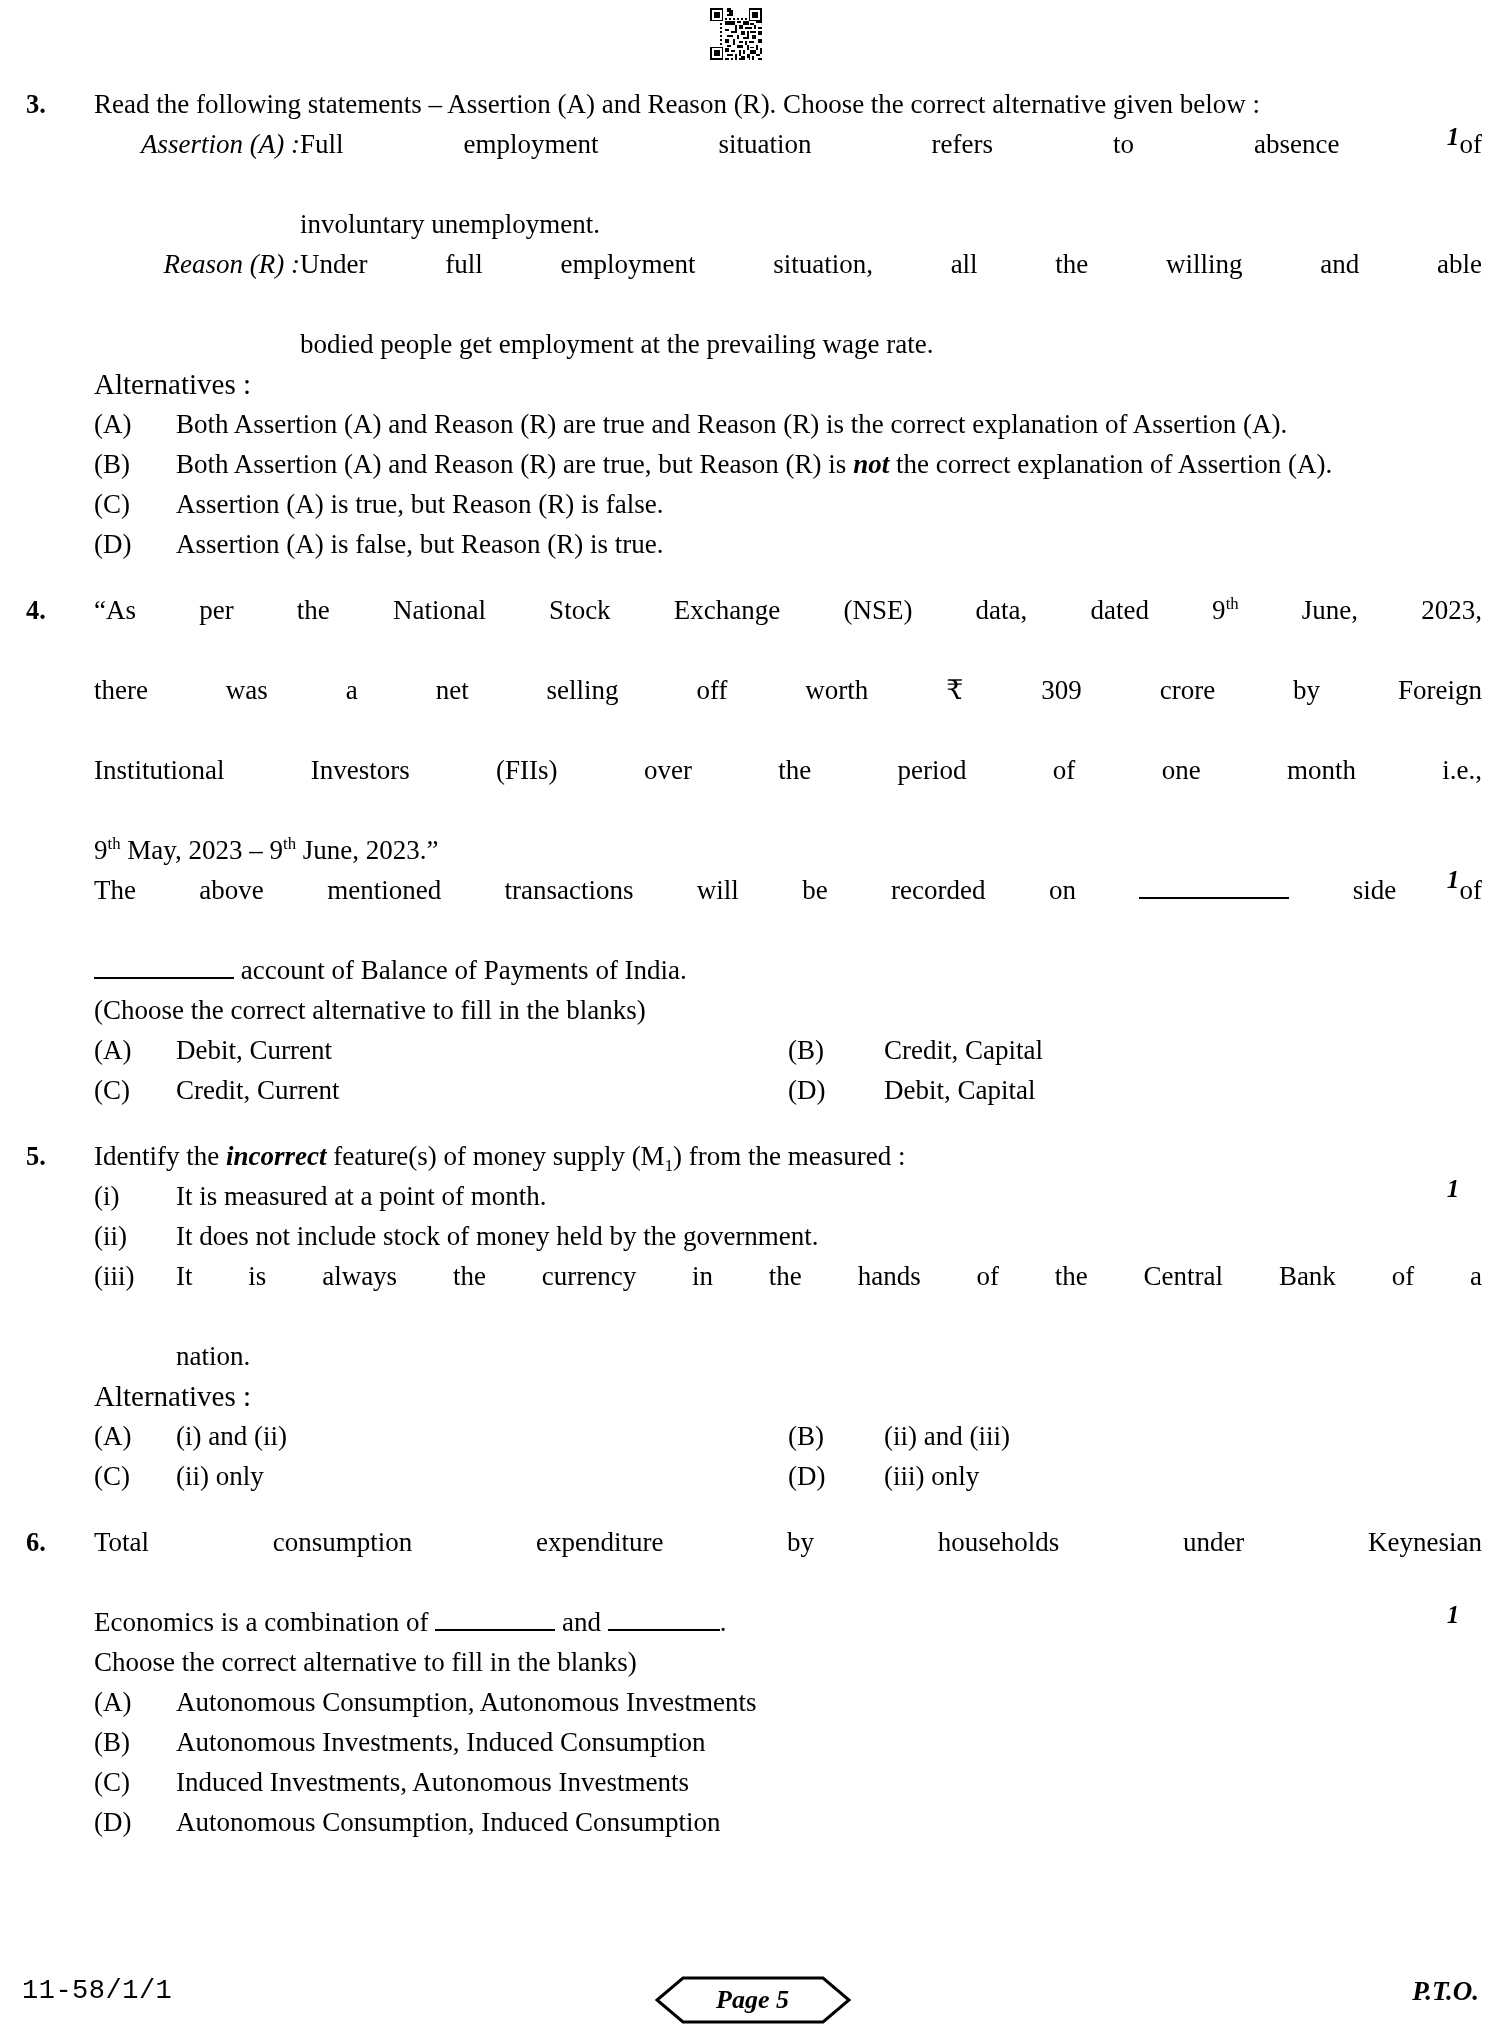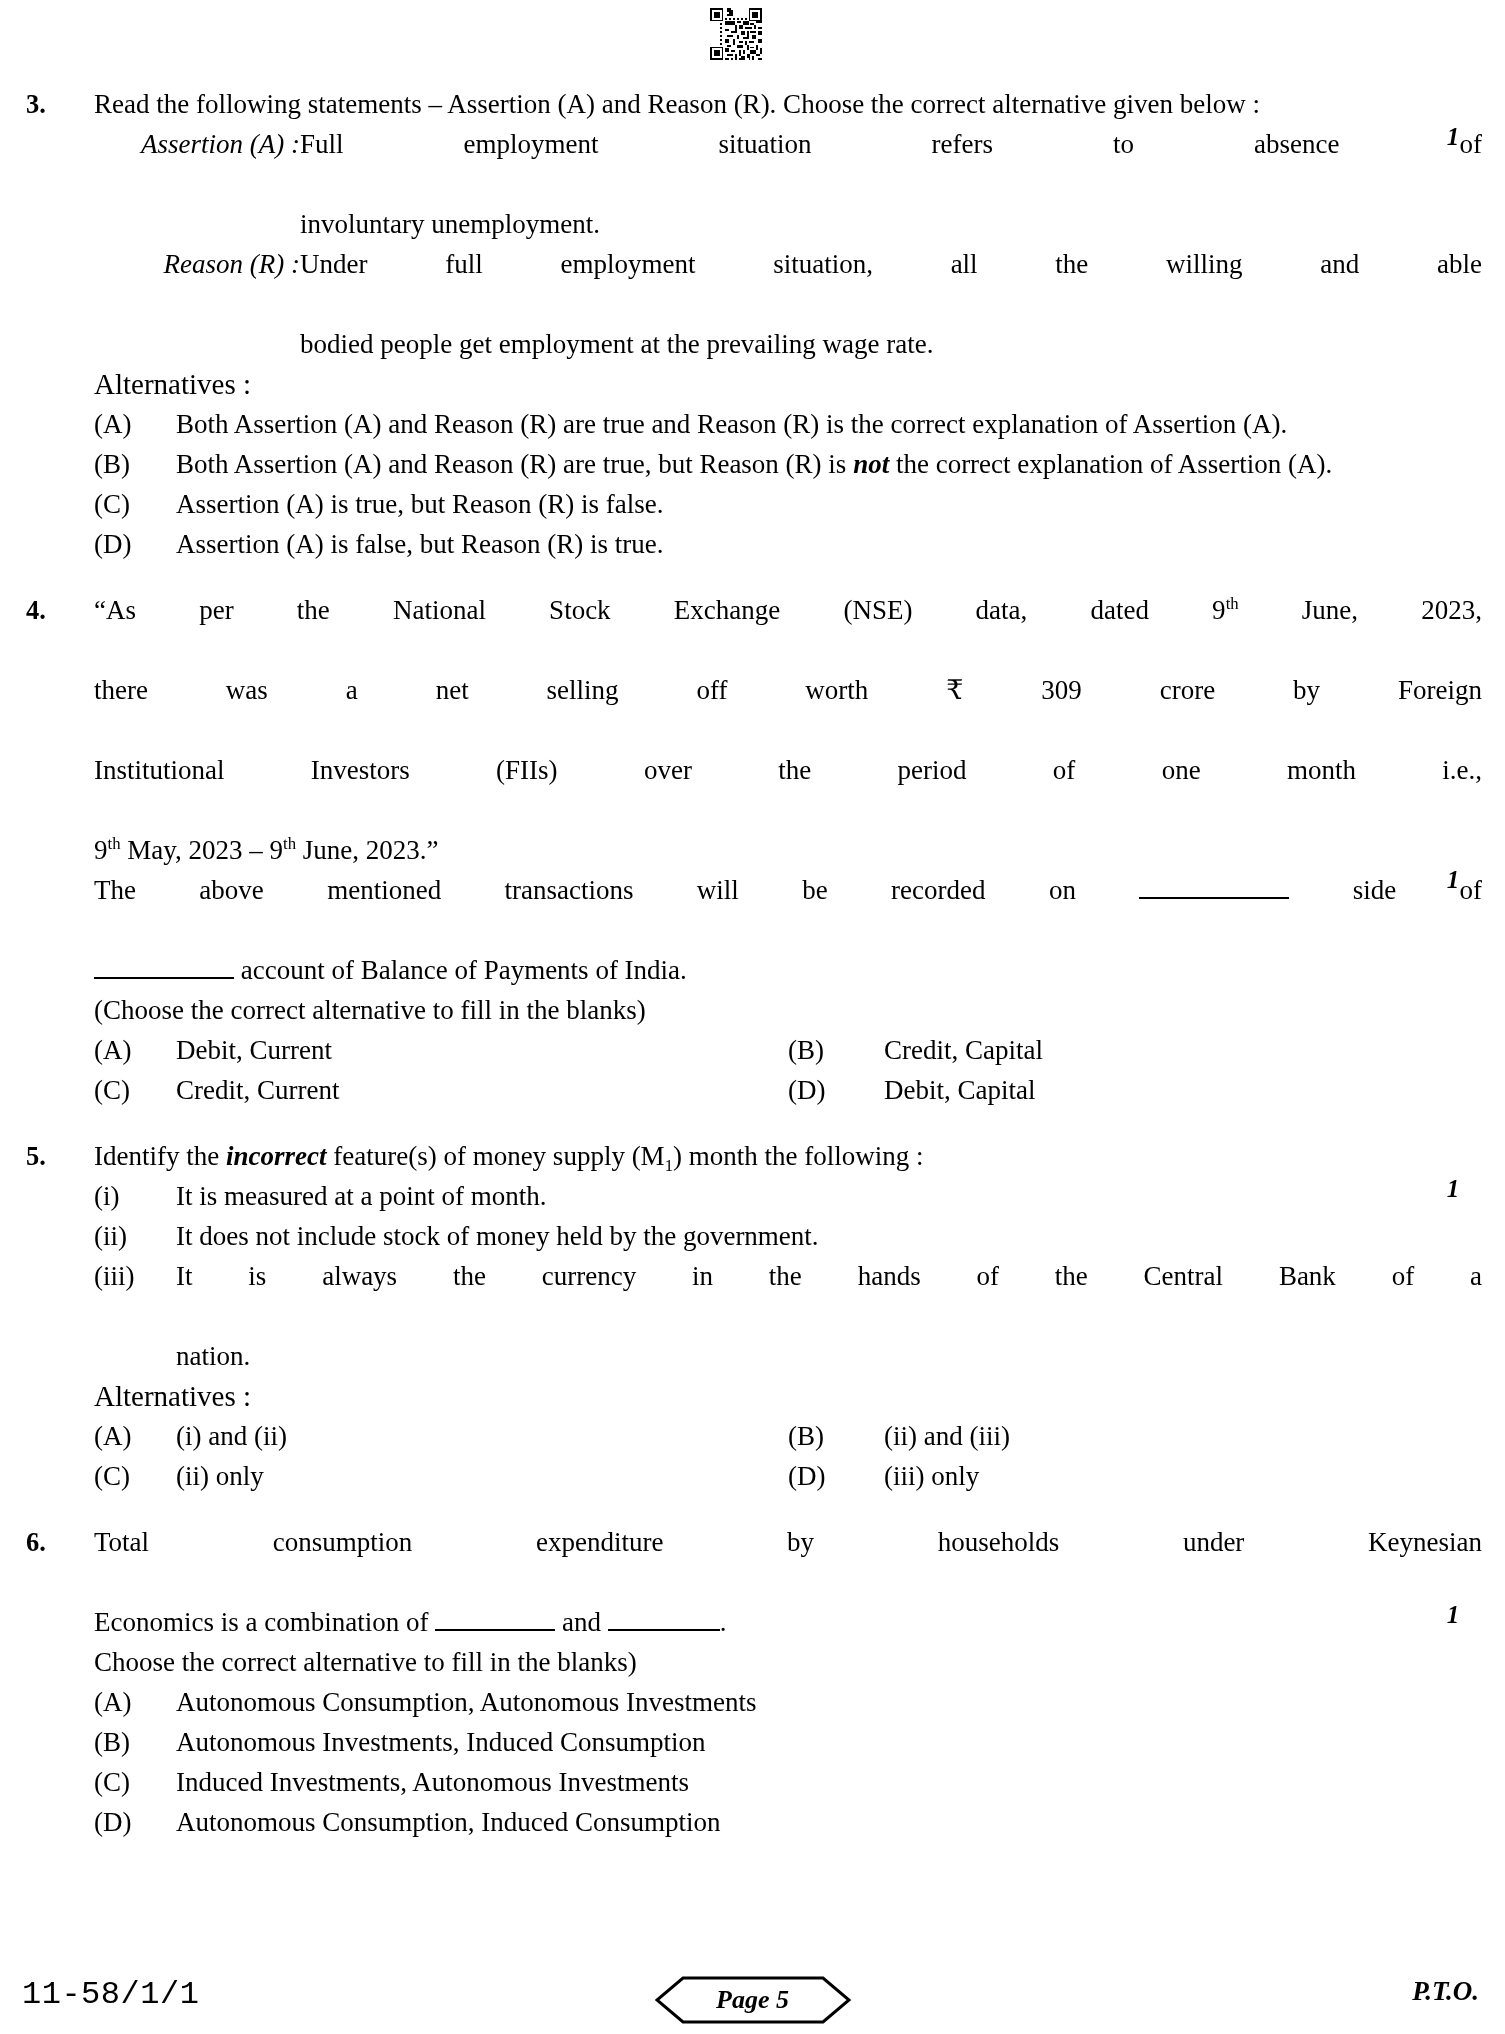--- a/index.html
+++ b/index.html
@@ -218,21 +218,21 @@
     left: 22px;
     right: 22px;
     bottom: 14px;
     height: 52px;
   }
   .footer-code {
     position: absolute;
     left: 0;
     top: 8px;
     font-family: "Liberation Mono", "DejaVu Sans Mono", monospace;
-    font-size: 32px;
+    font-size: 27px;
     letter-spacing: 0.5px;
   }
   .footer-page {
     position: absolute;
     left: 50%;
     transform: translateX(-50%);
     top: 8px;
     font-style: italic;
   }
   .page-badge {
@@ -470,21 +470,21 @@
 
       </div>
     </div>
 
     <div class="gap-md"></div>
 
     <div class="q">
       <div class="q-num">5.</div>
       <div class="q-body">
 
-        <p class="stem"><span>Identify the </span><span class="bi">incorrect</span><span> feature(s) of money supply (M</span><sub>1</sub><span>) month the following :</span></p>
+        <p class="stem"><span>Identify the </span><span class="bi">incorrect</span><span> feature(s) of money supply (M</span><sub>1</sub><span>) from the measured :</span></p>
         <div class="marks" style="top:40px;">1</div>
 
         <div class="rom">
           <div class="rom-key">(i)</div>
           <div class="rom-text">It is measured at a point of month.</div>
         </div>
 
         <div class="rom">
           <div class="rom-key">(ii)</div>
           <div class="rom-text">It does not include stock of money held by the government.</div>

